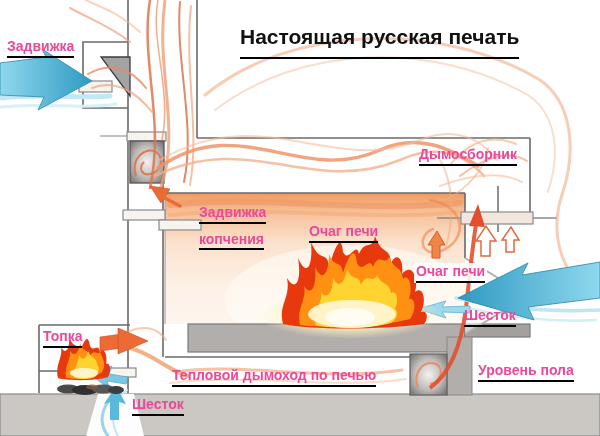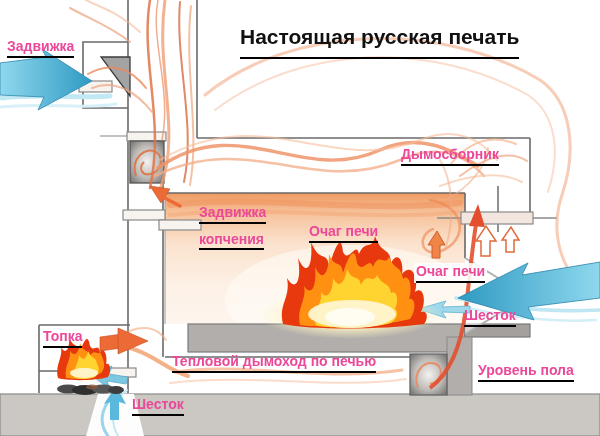--- a/index.html
+++ b/index.html
@@ -205,21 +205,21 @@
     <ellipse cx="92" cy="387" rx="6" ry="2.5" fill="#8a5a3a" opacity="0.8"></ellipse>
   </g>
 </svg>
 
 <div id="title">Настоящая русская печать</div>
 
 <div class="lbl" style="left:7px;top:38px">
   <span class="u">Задвижка</span>
 </div>
 
-<div class="lbl" style="left:401px;top:146px">
+<div class="lbl" style="left:419px;top:146px">
   <span class="u">Дымосборник</span>
 </div>
 
 <div class="lbl" style="left:199px;top:204px">
   <span class="u">Задвижка</span><br>
   <span class="u2">копчения</span>
 </div>
 
 <div class="lbl" style="left:309px;top:223px">
   <span class="u">Очаг печи</span>
@@ -231,21 +231,21 @@
 
 <div class="lbl" style="left:464px;top:307px">
   <span class="u">Шесток</span>
 </div>
 
 <div class="lbl" style="left:43px;top:328px">
   <span class="u">Топка</span>
 </div>
 
 
-<div class="lbl" style="left:172px;top:353px">
+<div class="lbl" style="left:172px;top:367px">
   <span class="u">Тепловой дымоход по печью</span>
 </div>
 
 <div class="lbl" style="left:478px;top:362px">
   <span class="u">Уровень пола</span>
 </div>
 
 <div class="lbl" style="left:132px;top:396px">
   <span class="u">Шесток</span>
 </div>

